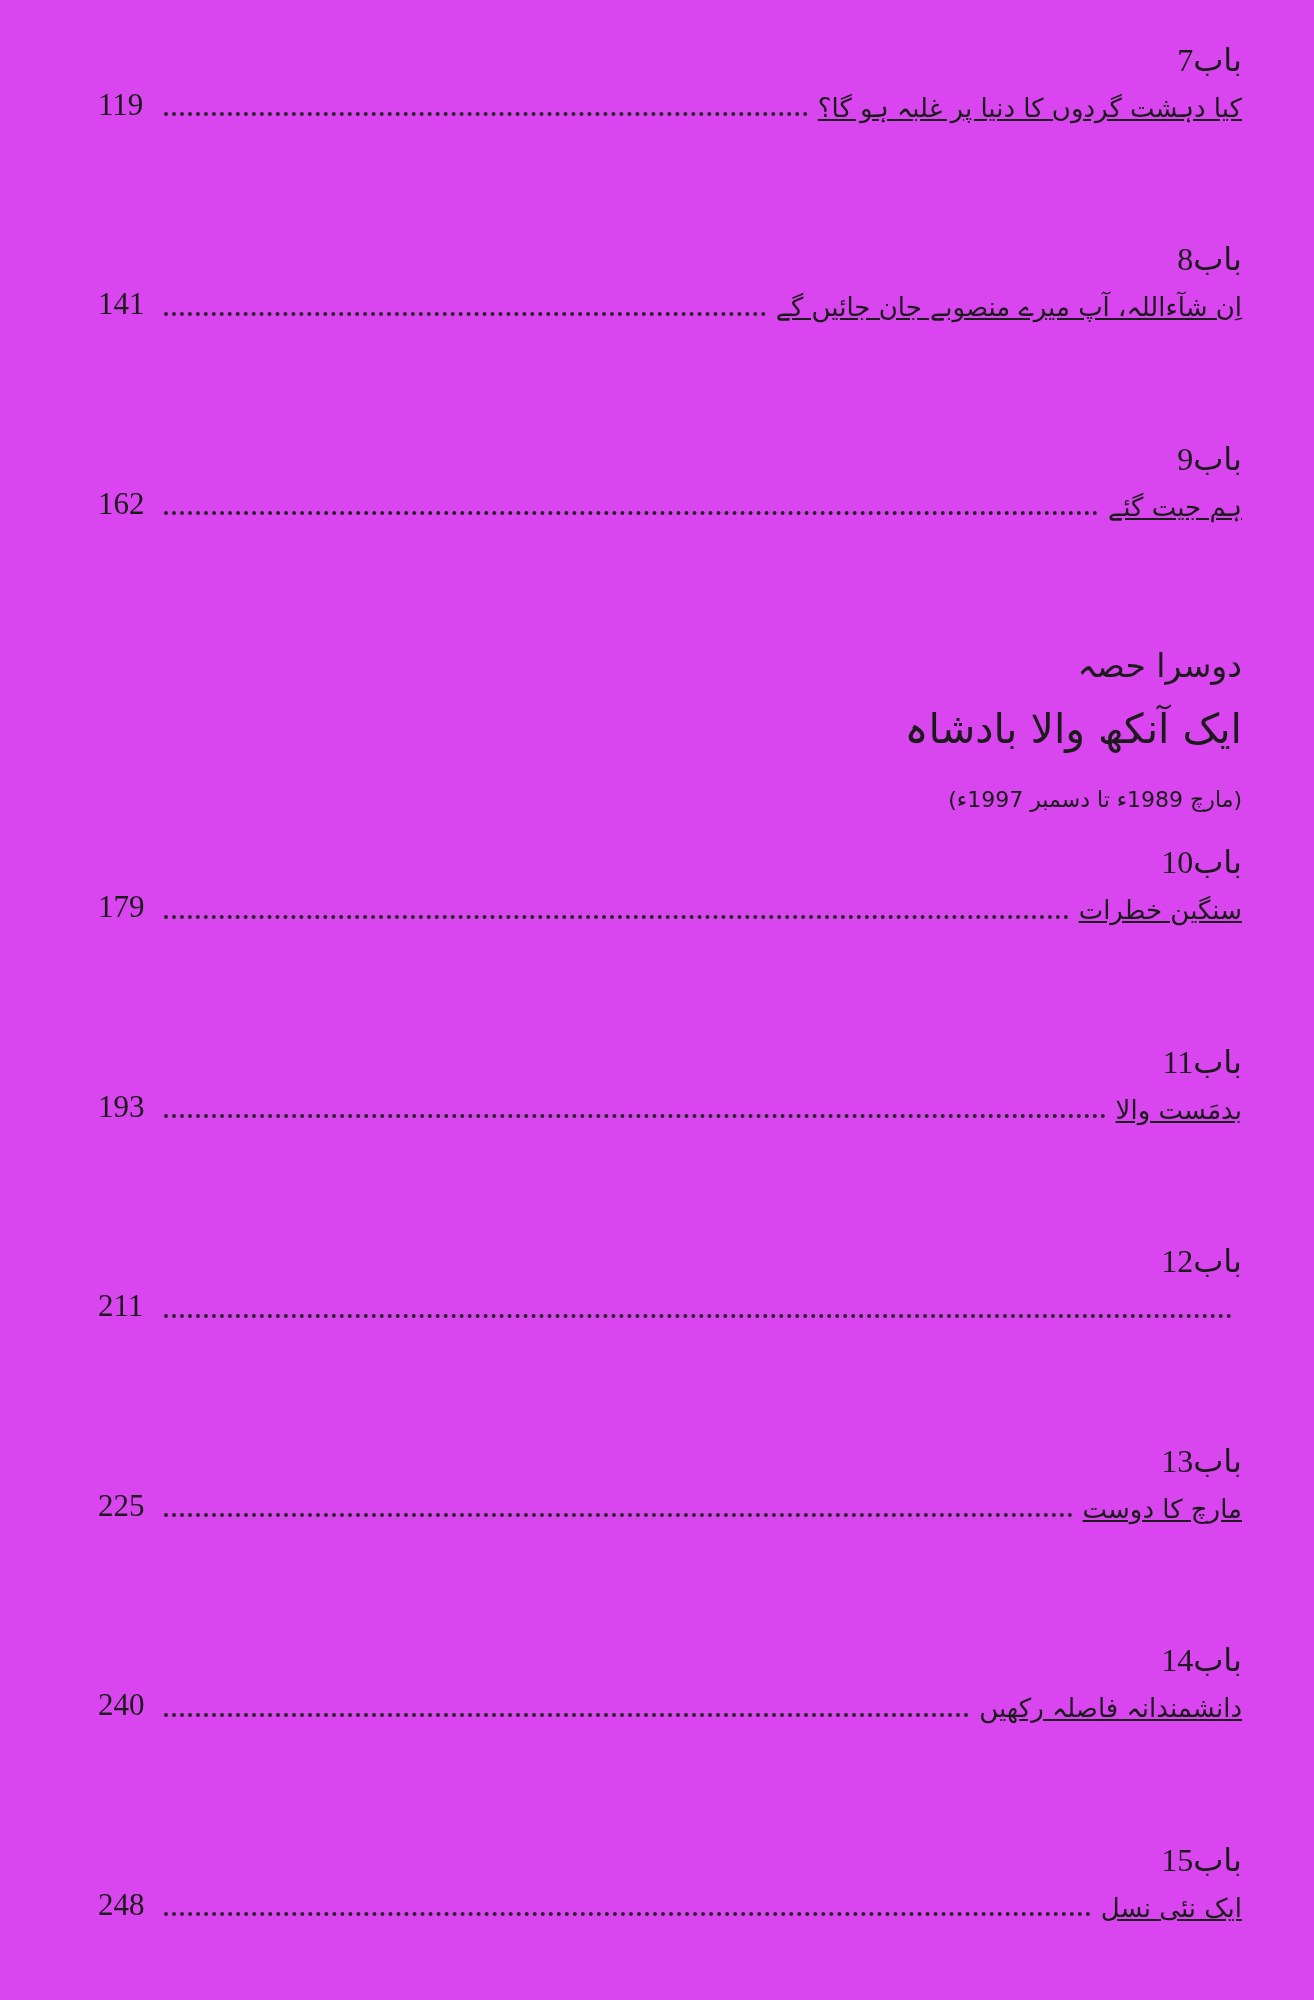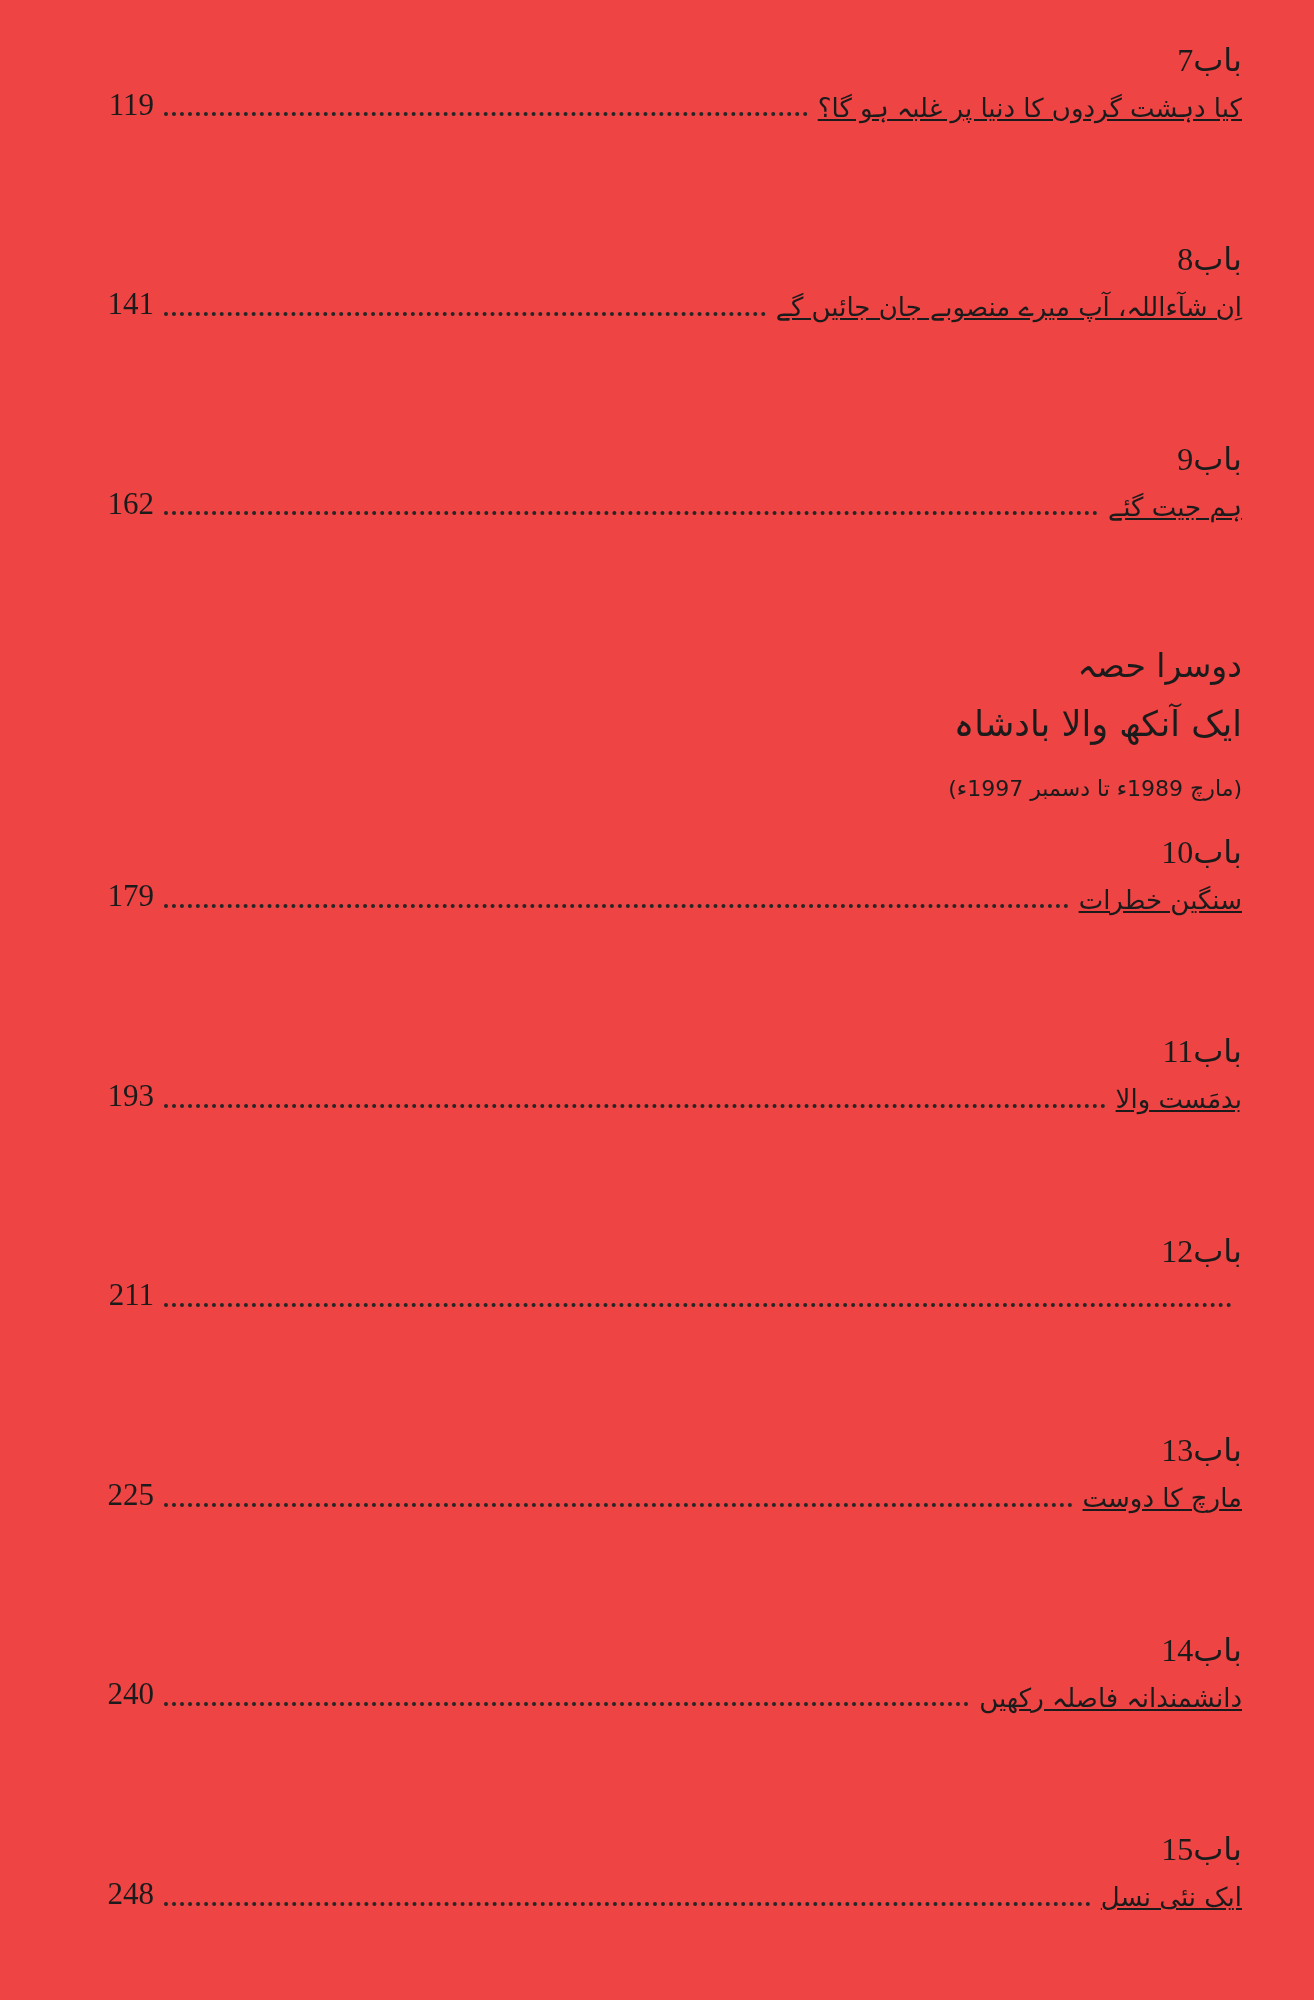--- a/index.html
+++ b/index.html
@@ -5,21 +5,21 @@
   html, body {
     margin: 0;
     padding: 0;
     background: #ffffff;
   }
   .page {
     position: relative;
     width: 1314px;
     height: 2000px;
     margin: 0 auto;
-    background: #ef4444;
+    background: #d946ef;
     color: #1b1b1b;
     font-family: "DejaVu Sans", sans-serif;
     direction: rtl;
     box-sizing: border-box;
     padding: 42px 72px 0 98px;
     overflow: hidden;
   }
   .entry {
     margin-bottom: 110px;
   }
@@ -46,32 +46,32 @@
     height: 0;
     border-bottom: 4px dotted #262626;
     margin: 0 10px 15px 10px;
     align-self: flex-end;
   }
   .page-num {
     font-family: "Liberation Serif", "DejaVu Sans", serif;
     font-size: 31px;
     line-height: 1.7;
     min-width: 56px;
-    text-align: right;
+    text-align: left;
   }
   .part-heading {
     text-align: right;
     margin: 0 0 26px 0;
   }
   .part-line1 {
     font-size: 33px;
     line-height: 1.6;
   }
   .part-line2 {
-    font-size: 35px;
+    font-size: 41px;
     line-height: 1.8;
     margin-bottom: 14px;
   }
   .part-line3 {
     font-size: 22px;
     line-height: 1.7;
   }
 </style>
 </head>
 <body>

